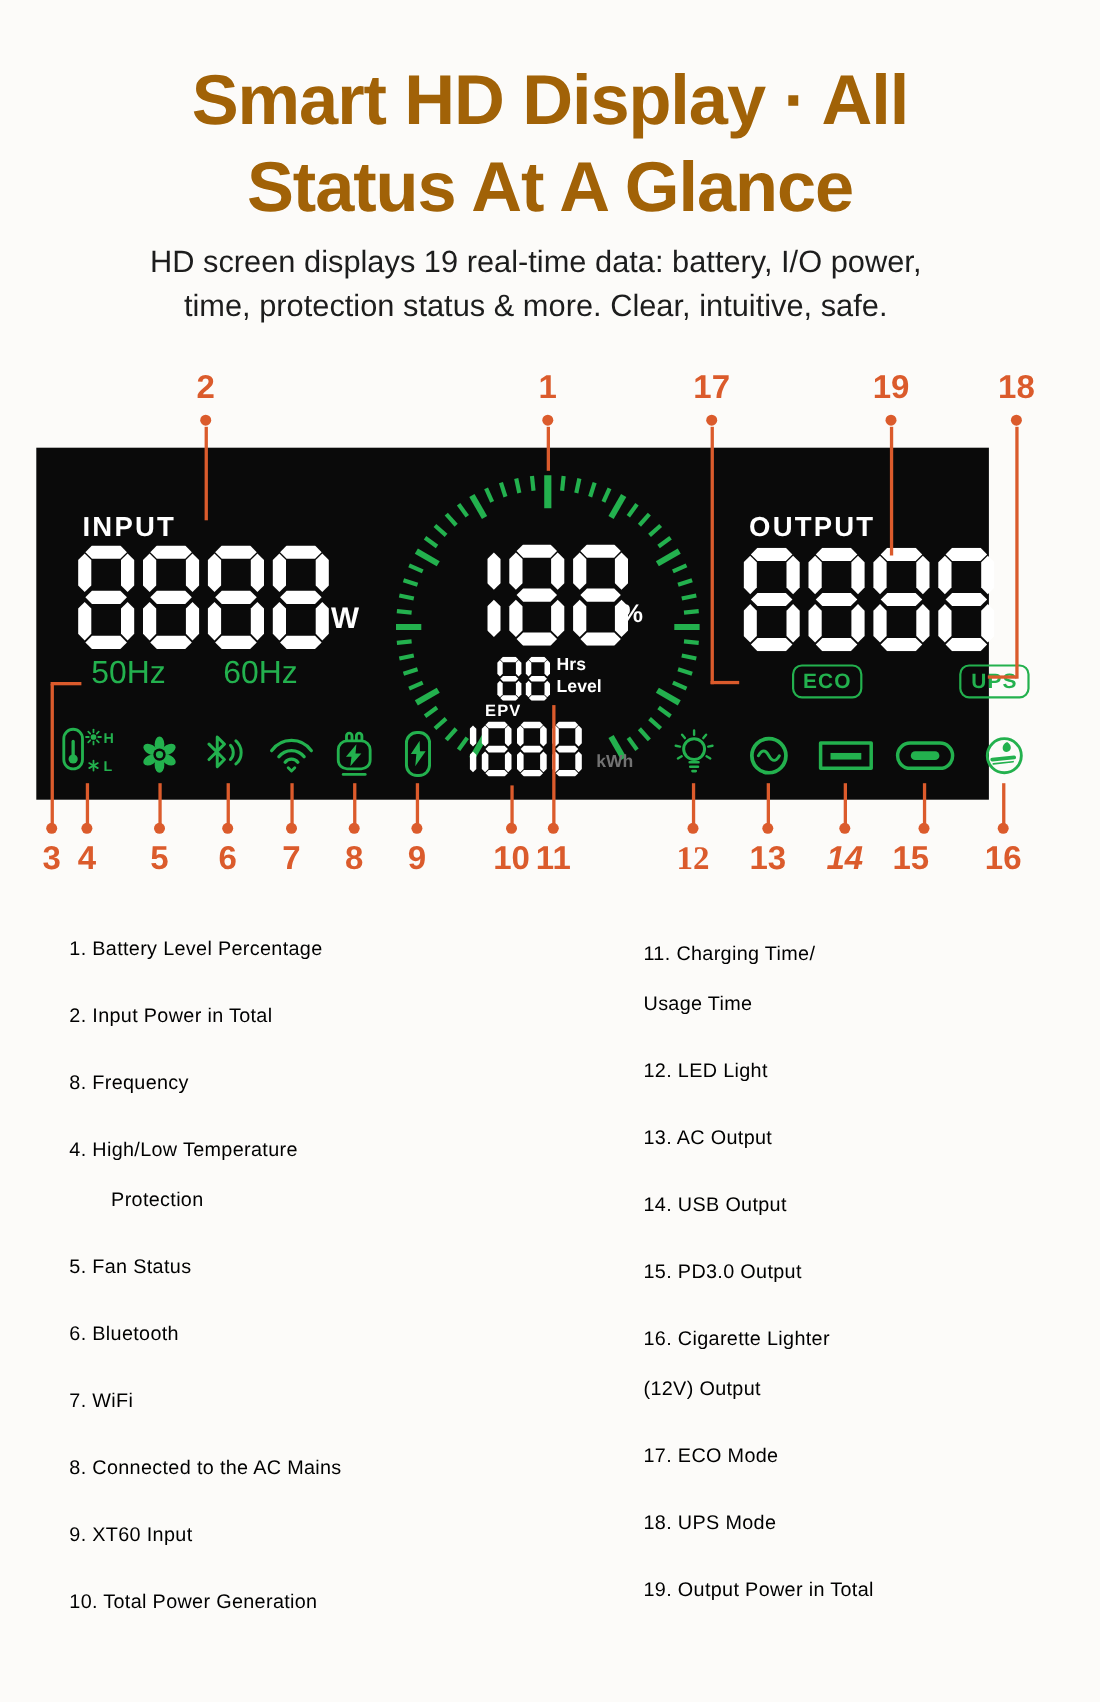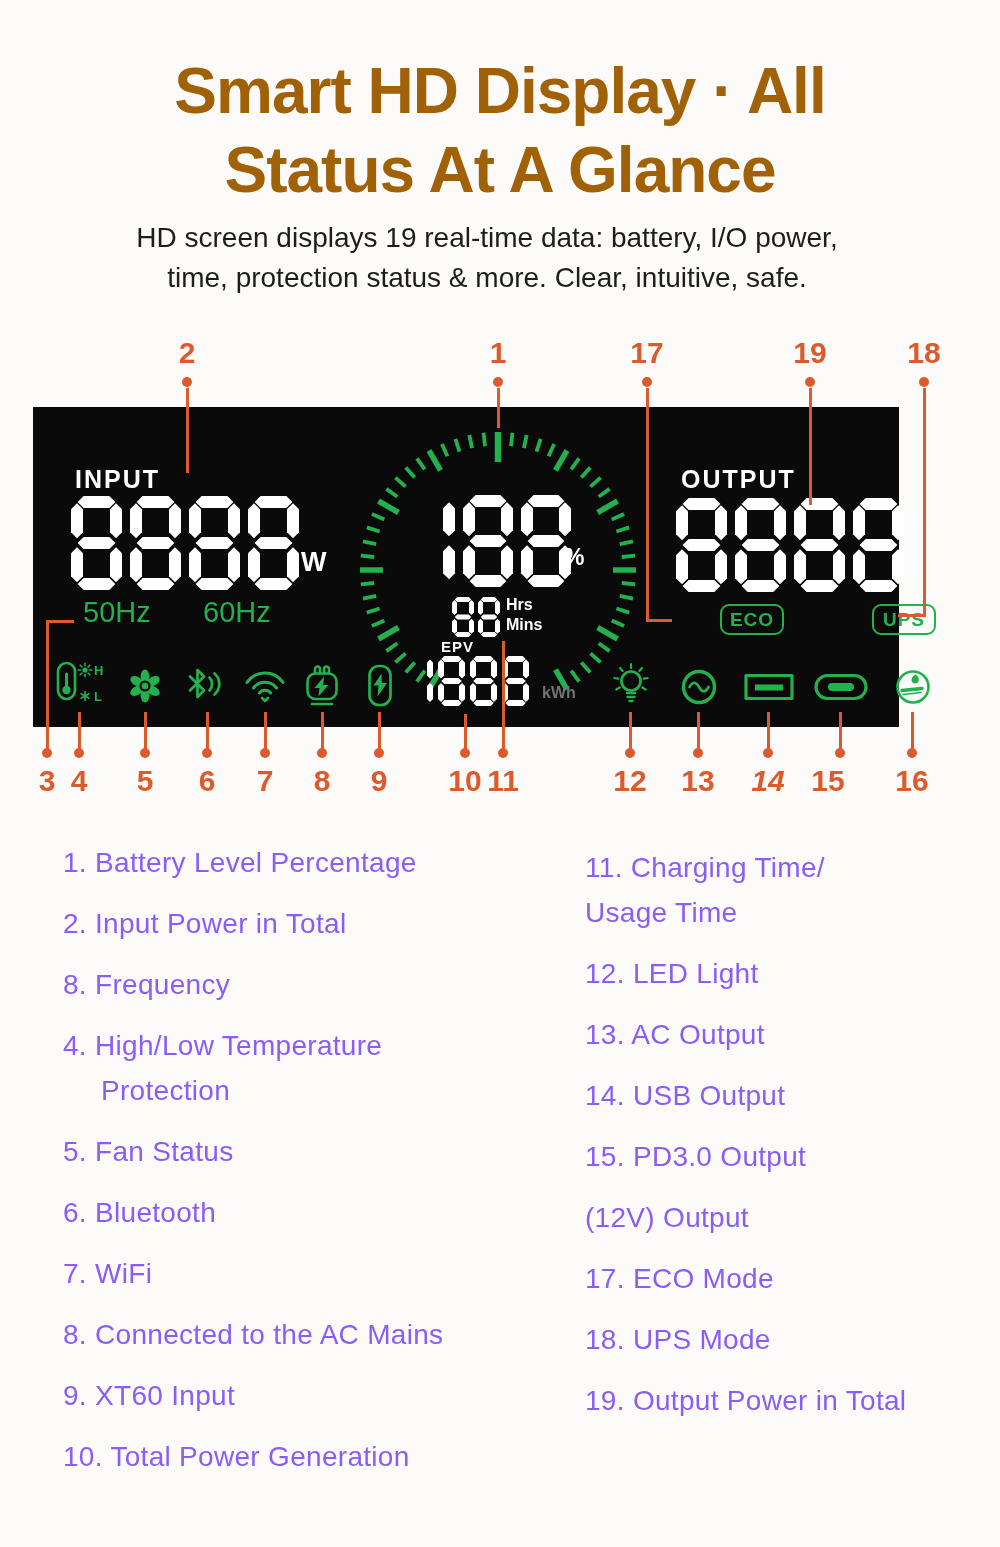--- a/index.html
+++ b/index.html
@@ -33,21 +33,21 @@
   .hz{position:absolute;color:var(--green);font-weight:500;font-size:29px;}
   .badge{position:absolute;width:64px;height:31px;border:2px solid var(--green);
     border-radius:9px;color:var(--green);font-weight:600;font-size:19px;letter-spacing:1px;
     display:flex;align-items:center;justify-content:center;margin-left:42px;}
   .ic{stroke:var(--green);fill:none;stroke-linecap:round;stroke-linejoin:round;}
   .icf{fill:var(--green);}
   .ict{fill:var(--green);font-family:"Liberation Sans",sans-serif;font-weight:700;font-size:13px;}
   .icon{position:absolute;}
   
   .legend-col{position:absolute;}
-  .legend-item{font-size:28px;line-height:45px;margin-bottom:16px;color:#8b5cf6;letter-spacing:.3px;}
+  .legend-item{font-size:18px;line-height:45px;margin-bottom:16px;color:#000000;letter-spacing:.3px;}
   .legend-line{white-space:nowrap;}
   .legend-line.indent{padding-left:38px;}
 </style>
 </head>
 <body>
 
 <div class="title">
   <div>Smart HD Display · All</div>
   <div>Status At A Glance</div>
 </div>
@@ -177,21 +177,21 @@
         <polygon fill="#FFFFFF" points="28.75,2.5 31.25,0 42.75,0 45.25,2.5 42.75,5 31.25,5"></polygon>
         <polygon fill="#FFFFFF" points="28.75,20 31.25,17.5 42.75,17.5 45.25,20 42.75,22.5 31.25,22.5"></polygon>
         <polygon fill="#FFFFFF" points="28.75,37.5 31.25,35 42.75,35 45.25,37.5 42.75,40 31.25,40"></polygon>
         <polygon fill="#FFFFFF" points="28.5,3 31,5.5 31,15.5 28.5,18 26,15.5 26,5.5"></polygon>
         <polygon fill="#FFFFFF" points="45.5,3 48,5.5 48,15.5 45.5,18 43,15.5 43,5.5"></polygon>
         <polygon fill="#FFFFFF" points="28.5,21.75 31,24.25 31,34.25 28.5,36.75 26,34.25 26,24.25"></polygon>
         <polygon fill="#FFFFFF" points="45.5,21.75 48,24.25 48,34.25 45.5,36.75 43,34.25 43,24.25"></polygon>
       </svg></div>
   <div class="abs" style="left:473px;top:188px;color:#fff;font-weight:700;font-size:16px;line-height:20px;">
     <div>Hrs</div>
-    <div>Mins</div>
+    <div>Level</div>
   </div>
 
   <div class="abs" style="left:408px;top:231px;color:#fff;font-weight:700;font-size:15px;letter-spacing:1px;">EPV</div>
   <div class="abs" style="left:394px;top:249px;"><svg width="102" height="50" viewBox="0 0 102 50">
         <polygon fill="#FFFFFF" points="3,3.5999999999999996 6,6.6 6,19.6 3,22.6 0,19.6 0,6.6"></polygon>
         <polygon fill="#FFFFFF" points="3,27.1 6,30.1 6,43.1 3,46.1 0,43.1 0,30.1"></polygon>
         <polygon fill="#FFFFFF" points="14.3,3 17.3,0 31.700000000000003,0 34.7,3 31.700000000000003,6 17.3,6"></polygon>
         <polygon fill="#FFFFFF" points="14.3,25 17.3,22 31.700000000000003,22 34.7,25 31.700000000000003,28 17.3,28"></polygon>
         <polygon fill="#FFFFFF" points="14.3,47 17.3,44 31.700000000000003,44 34.7,47 31.700000000000003,50 17.3,50"></polygon>
         <polygon fill="#FFFFFF" points="14,3.5999999999999996 17,6.6 17,19.6 14,22.6 11,19.6 11,6.6"></polygon>
@@ -402,21 +402,21 @@
 
 <div class="cnum" style="left:47px;top:764px;">3</div>
 <div class="cnum" style="left:79px;top:764px;">4</div>
 <div class="cnum" style="left:145px;top:764px;">5</div>
 <div class="cnum" style="left:207px;top:764px;">6</div>
 <div class="cnum" style="left:265px;top:764px;">7</div>
 <div class="cnum" style="left:322px;top:764px;">8</div>
 <div class="cnum" style="left:379px;top:764px;">9</div>
 <div class="cnum" style="left:465px;top:764px;">10</div>
 <div class="cnum" style="left:503px;top:764px;">11</div>
-<div class="cnum" style="left:630px;top:764px;">12</div>
+<div class="cnum" style="left:630px;top:764px;font-family:Liberation Serif, serif;">12</div>
 <div class="cnum" style="left:698px;top:764px;">13</div>
 <div class="cnum" style="left:768px;top:764px;font-style:italic;">14</div>
 <div class="cnum" style="left:828px;top:764px;">15</div>
 <div class="cnum" style="left:912px;top:764px;">16</div>
 
 <div class="legend-col" style="left:63px;top:840px;width:500px;">
   <div class="legend-item">
       <div class="legend-line">1. Battery Level Percentage</div>
     </div>
   <div class="legend-item">
@@ -460,20 +460,21 @@
   <div class="legend-item">
       <div class="legend-line">13. AC Output</div>
     </div>
   <div class="legend-item">
       <div class="legend-line">14. USB Output</div>
     </div>
   <div class="legend-item">
       <div class="legend-line">15. PD3.0 Output</div>
     </div>
   <div class="legend-item">
+    <div class="legend-line">16. Cigarette Lighter</div>
     <div class="legend-line">(12V) Output</div>
   </div>
   <div class="legend-item">
       <div class="legend-line">17. ECO Mode</div>
     </div>
   <div class="legend-item">
       <div class="legend-line">18. UPS Mode</div>
     </div>
   <div class="legend-item">
       <div class="legend-line">19. Output Power in Total</div>

